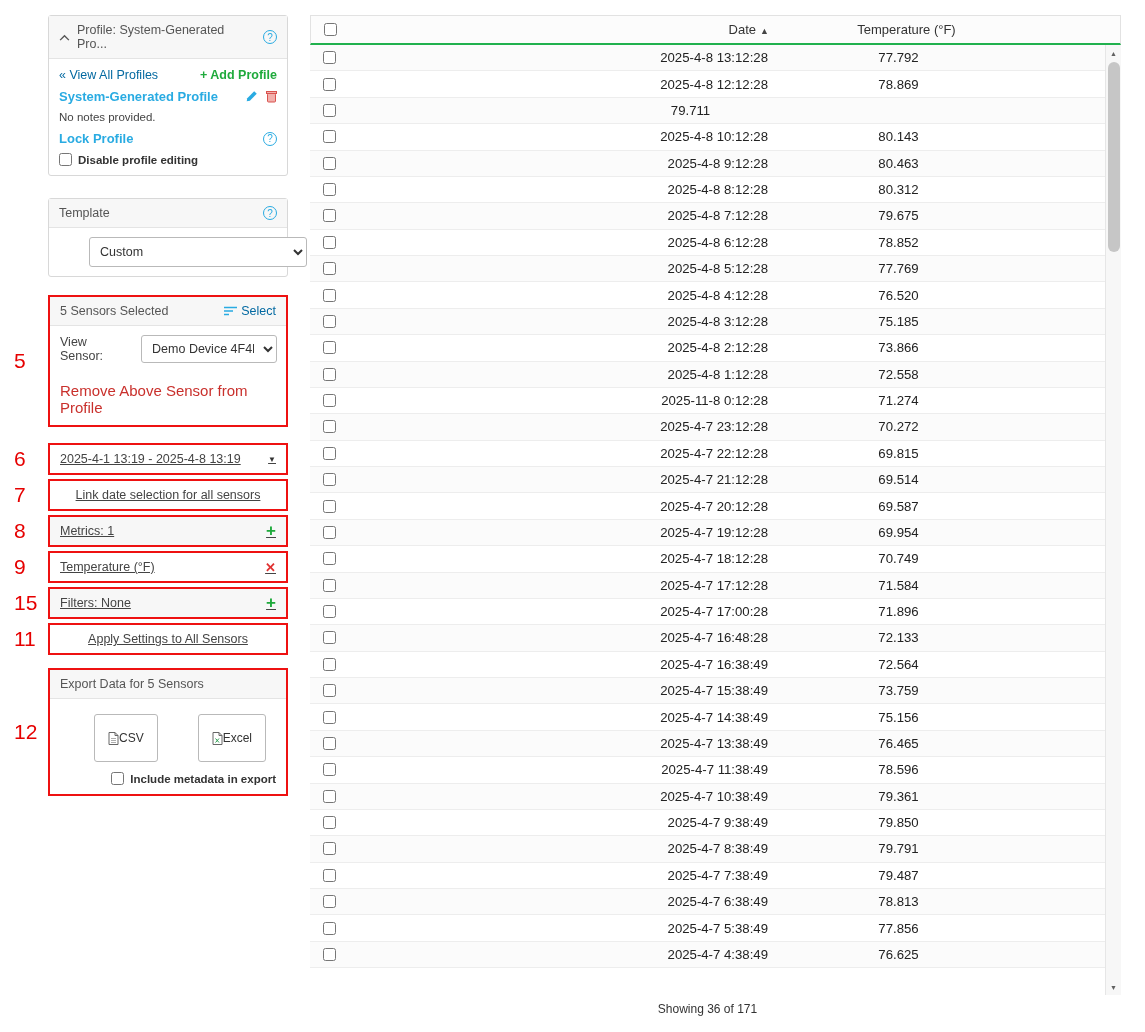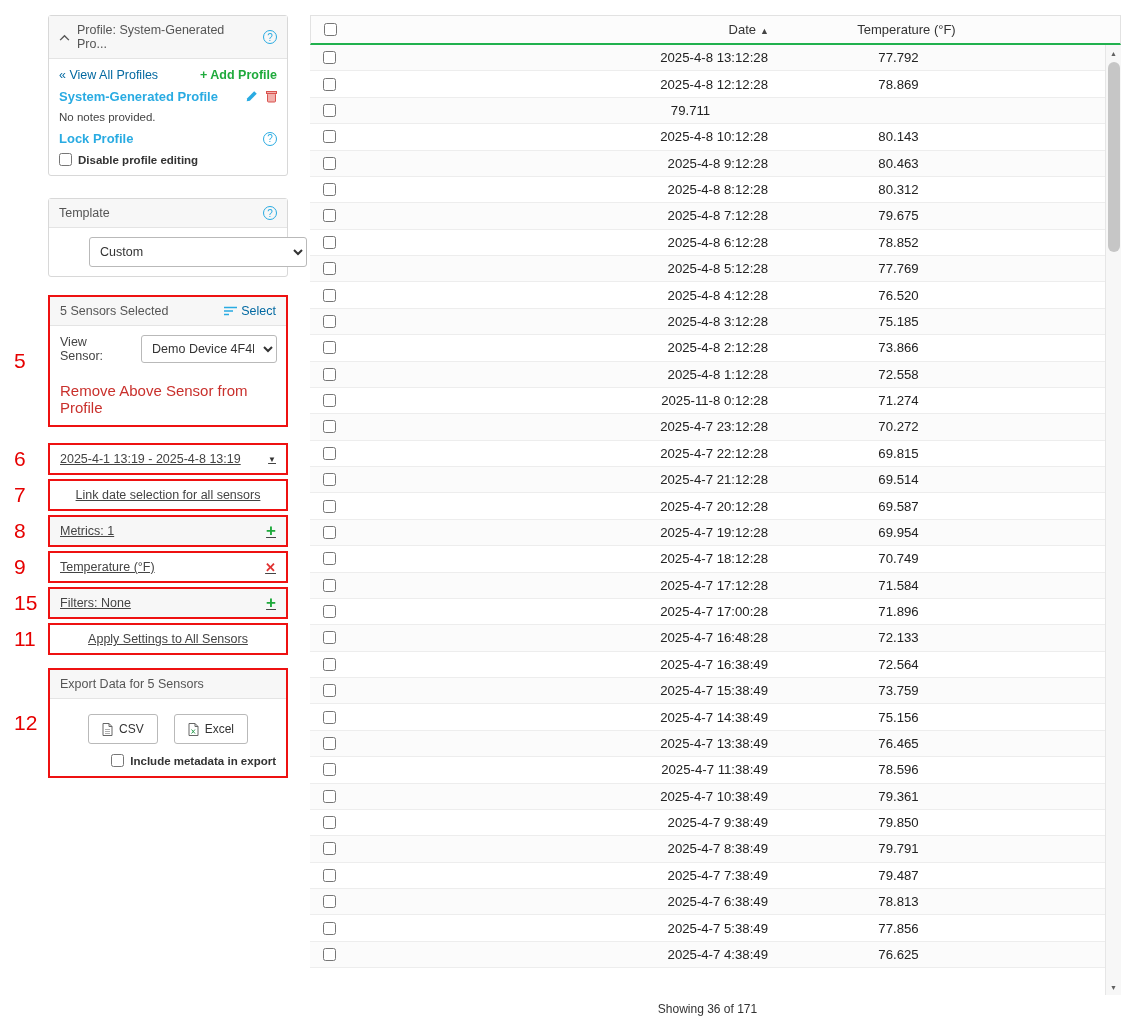--- a/index.html
+++ b/index.html
@@ -65,24 +65,25 @@
   .bar .grow { flex:1; }
   .bar-center { justify-content:center; text-align:center; }
   .plus-icon { color:#1faa3c; font-weight:bold; font-size:17px; line-height:12px; cursor:pointer; }
   .x-icon { color:#e03131; font-weight:bold; font-size:13px; cursor:pointer; }
   .caret-down { font-size:8px; color:#333; }
 
   .remove-link { display:block; text-align:left; color:#c9302c; font-size:15px; margin-top:19px; cursor:pointer; }
 
   .export-buttons { display:flex; justify-content:center; gap:16px; margin:6px 0 10px; }
   .btn {
-    display:inline-flex; align-items:center; gap:6px;
+    display:inline-flex; align-items:center; 
     border:1px solid #b9b9b9; border-radius:3px; background:#fff;
-    padding:7px 13px; font-size:12px; color:#333; cursor:pointer;
+    padding:16px 13px; font-size:12px; color:#333; cursor:pointer;
     font-family:"Liberation Sans", sans-serif;
+    margin-left:24px;
   }
   .export-cb { justify-content:flex-end; }
 
   .sensor-row { display:flex; align-items:center; gap:8px; font-size:12.5px; color:#444; }
   .sensor-row select { width:136px; height:28px; }
 
   
   .table-wrap { position:absolute; left:310px; top:15px; width:811px; }
   .thead {
     display:flex; align-items:center; height:30px;

